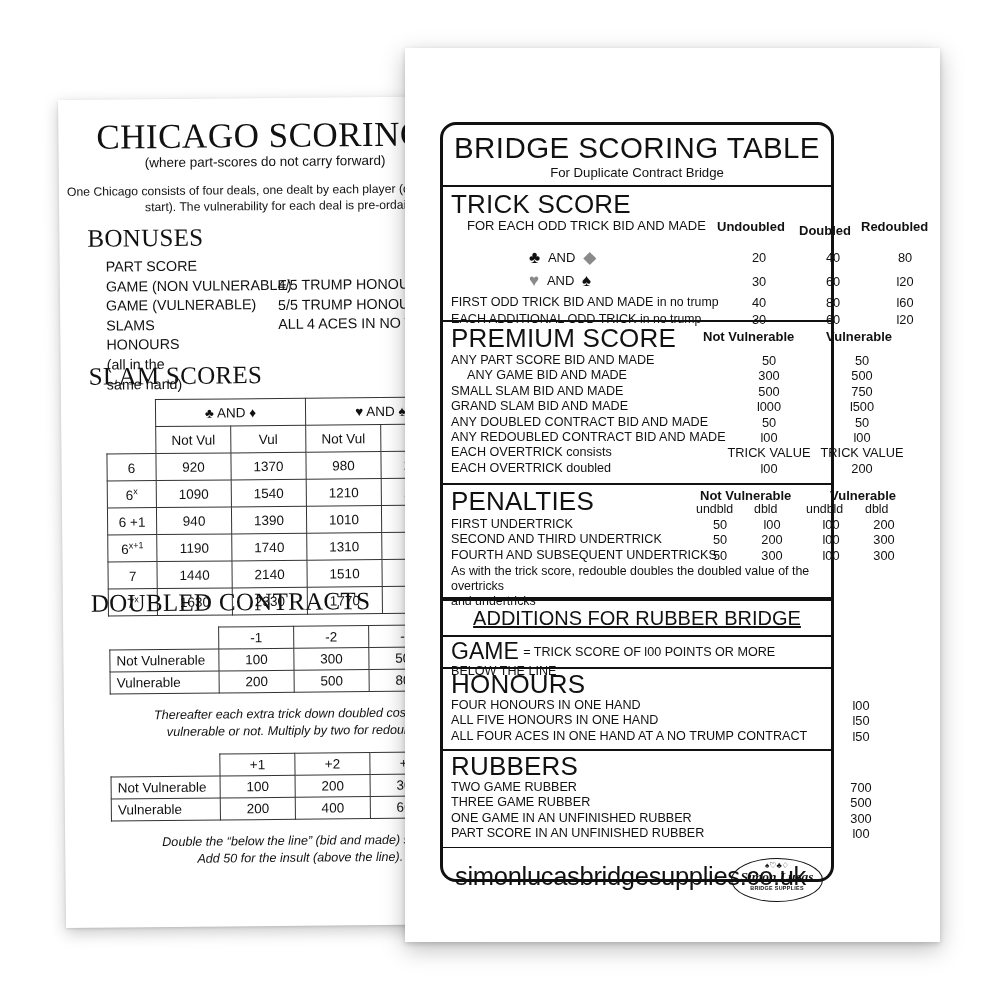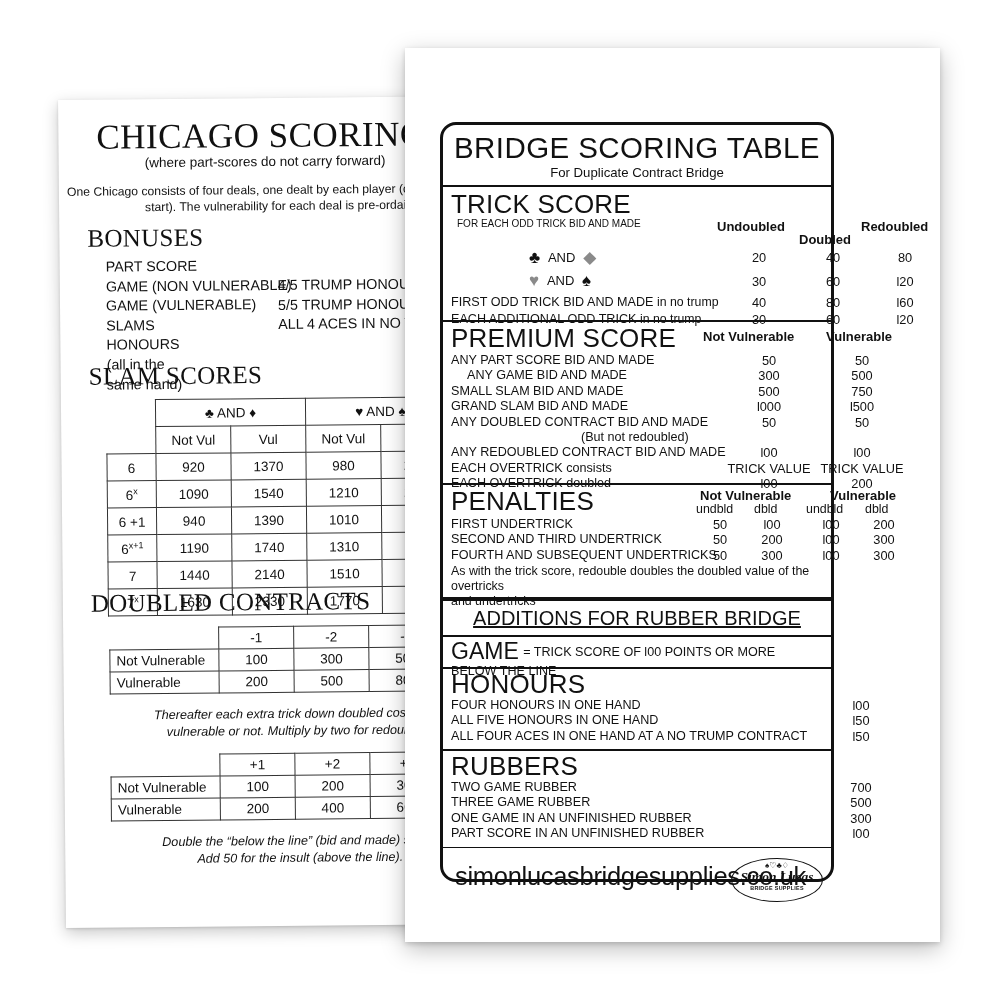--- a/index.html
+++ b/index.html
@@ -266,23 +266,23 @@
 
   <div class="card-front">
     <div class="frame">
 
       <div class="blk bigtitle">BRIDGE SCORING TABLE</div>
       <div class="blk subtitle">For Duplicate Contract Bridge</div>
 
       <div class="blk hr" style="padding-top:2px;height:135px;">
         <div class="sect-h" style="margin-top:1px;">TRICK SCORE</div>
         <div style="position:relative;height:18px;">
-          <span class="lbl" style="top:0;left:6px;font-size:10px;">FOR EACH ODD TRICK BID AND MADE</span>
+          <span class="lbl" style="top:0;left:16px;font-size:13px;">FOR EACH ODD TRICK BID AND MADE</span>
           <span class="colhead" style="position:absolute;left:266px;top:1px;">Undoubled</span>
-          <span class="colhead" style="position:absolute;left:348px;top:14px;">Doubled</span>
+          <span class="colhead" style="position:absolute;left:348px;top:5px;">Doubled</span>
           <span class="colhead" style="position:absolute;left:410px;top:1px;">Redoubled</span>
         </div>
 
         <div style="position:relative;height:26px;margin-top:11px;">
           <span class="suitrow" style="top:0;">
             <span class="suit suit-dark">♣</span>
             <span style="font-size:13px;">&nbsp;AND&nbsp;</span>
             <span class="suit suit-gray">◆</span>
           </span>
           <span class="c1" style="left:278px;top:3px;">20</span>
@@ -341,23 +341,20 @@
           <span class="lbl" style="top:0;left:0;">GRAND SLAM BID AND MADE</span>
           <span class="c1" style="left:288px;top:0;">l000</span>
           <span class="c2" style="left:381px;top:0;">l500</span>
         </div>
         <div class="grid-row">
           <span class="lbl" style="top:0;left:0;">ANY DOUBLED CONTRACT BID AND MADE</span>
           <span class="c1" style="left:288px;top:0;">50</span>
           <span class="c2" style="left:381px;top:0;">50</span>
         </div>
         <div class="grid-row">
-          <span class="lbl" style="top:0;left:130px;">(But not redoubled)</span>
-        </div>
-        <div class="grid-row">
           <span class="lbl" style="top:0;left:0;">ANY REDOUBLED CONTRACT BID AND MADE</span>
           <span class="c1" style="left:288px;top:0;">l00</span>
           <span class="c2" style="left:381px;top:0;">l00</span>
         </div>
         <div class="grid-row">
           <span class="lbl" style="top:0;left:0;">EACH OVERTRICK consists</span>
           <span class="c1" style="left:270px;top:0;width:96px;">TRICK VALUE</span>
           <span class="c2" style="left:363px;top:0;width:96px;">TRICK VALUE</span>
         </div>
         <div class="grid-row">

